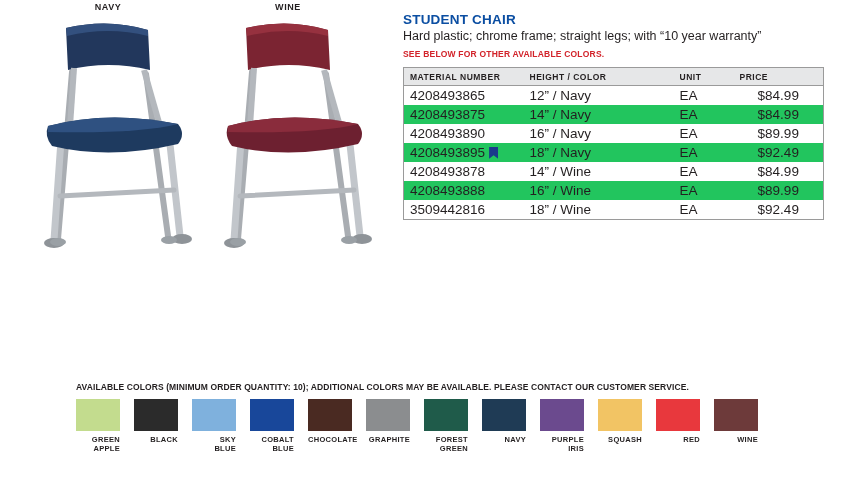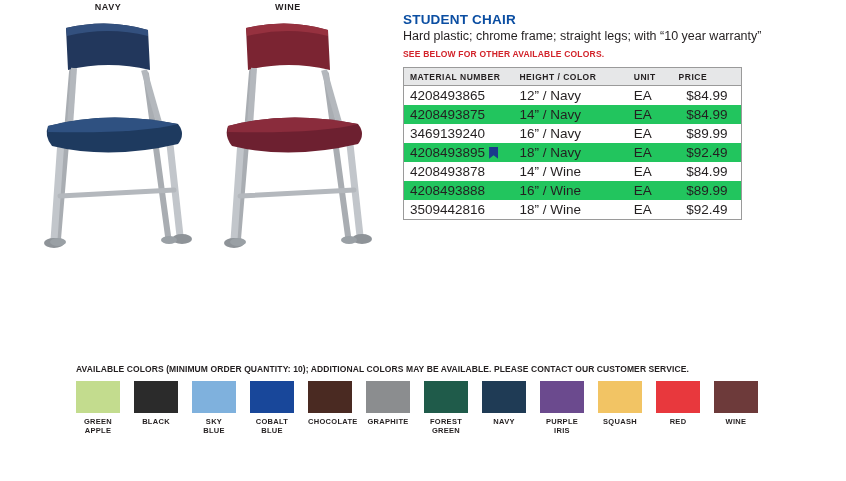--- a/index.html
+++ b/index.html
@@ -68,21 +68,21 @@
   }
   .prod-note {
     font-size: 8.5px;
     font-weight: bold;
     color: #d2232a;
     letter-spacing: 0.2px;
     margin: 0 0 8px 0;
   }
 
   table.price-table {
-    width: 339px;
+    width: 421px;
     border-collapse: collapse;
     border: 1px solid #9a9a9a;
     font-size: 13px;
   }
   table.price-table thead th {
     background: #e6e7e8;
     border-bottom: 1px solid #9a9a9a;
     font-size: 8.5px;
     font-weight: bold;
     letter-spacing: 0.5px;
@@ -109,21 +109,21 @@
     background: #1b3a8c;
     margin-left: 4px;
     vertical-align: -2px;
     clip-path: polygon(0 0, 100% 0, 100% 100%, 50% 72%, 0 100%);
   }
 
   
   .colors {
     position: absolute;
     left: 76px;
-    top: 364px;
+    top: 382px;
     width: 700px;
   }
   .colors-head {
     font-size: 8.5px;
     font-weight: bold;
     color: #231f20;
     letter-spacing: 0.1px;
     margin-bottom: 7px;
   }
   .swatch-row {
@@ -136,21 +136,21 @@
   .swatch {
     width: 44px;
     height: 32px;
   }
   .swatch-label {
     margin-top: 4px;
     font-size: 7.5px;
     font-weight: bold;
     letter-spacing: 0.3px;
     color: #231f20;
-    text-align: center;
+    text-align: right;
     line-height: 1.25;
     white-space: pre-line;
   }
 </style>
 </head>
 <body>
 
 <div class="page">
 
   <div class="products">
@@ -230,21 +230,21 @@
           <td class="col-unit">EA</td>
           <td class="col-price">$84.99</td>
         </tr>
         <tr class="alt">
           <td class="col-mat"><span>4208493875</span></td>
           <td class="col-hc">14” / Navy</td>
           <td class="col-unit">EA</td>
           <td class="col-price">$84.99</td>
         </tr>
         <tr>
-          <td class="col-mat"><span>3469139240</span></td>
+          <td class="col-mat"><span>4208493890</span></td>
           <td class="col-hc">16” / Navy</td>
           <td class="col-unit">EA</td>
           <td class="col-price">$89.99</td>
         </tr>
         <tr class="alt">
           <td class="col-mat"><span>4208493895</span><span class="bookmark"></span></td>
           <td class="col-hc">18” / Navy</td>
           <td class="col-unit">EA</td>
           <td class="col-price">$92.49</td>
         </tr>

